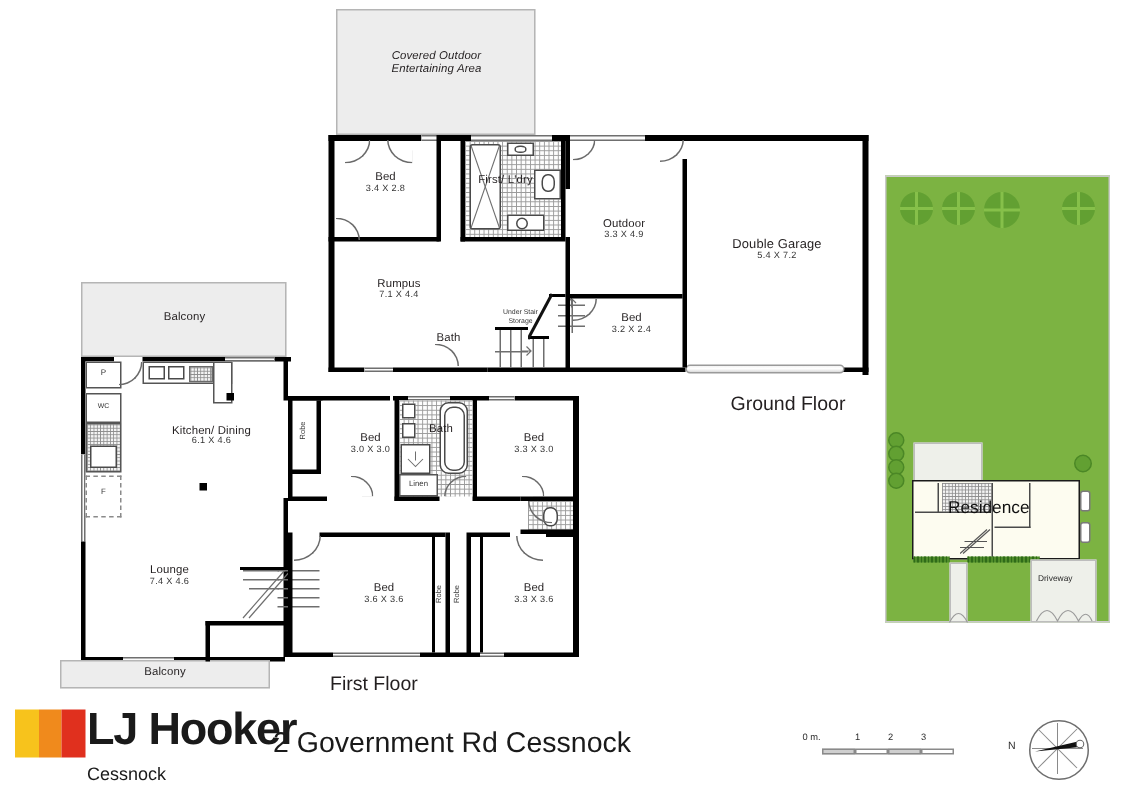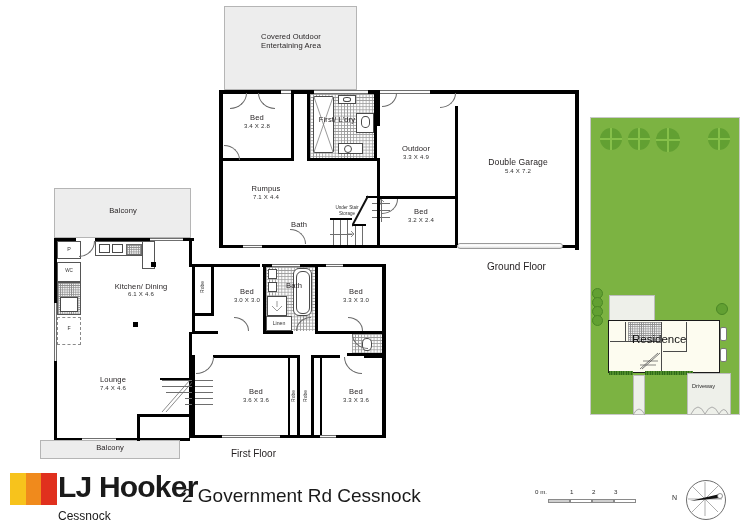--- a/index.html
+++ b/index.html
@@ -13,21 +13,21 @@
   .thinwall{position:absolute;background:#4a4a4a;}
   .room{position:absolute;background:#ffffff;}
   .fill-gray{position:absolute;background:#ededed;border:1px solid #b5b5b5;box-sizing:border-box;}
   .outline{position:absolute;border:1px solid #555;box-sizing:border-box;background:#fff;}
   .lbl{position:absolute;text-align:center;line-height:1.12;white-space:nowrap;}
   .lbl .nm{font-size:7.6px;color:#231f20;letter-spacing:.1px;}
   .lbl .dim{font-size:6.1px;color:#333;letter-spacing:.2px;}
   .lbl.big .nm{font-size:8.6px;}
   .tiny{position:absolute;font-size:4.6px;color:#333;text-align:center;line-height:1.15;white-space:nowrap;}
   .vert{writing-mode:vertical-rl;transform:rotate(180deg);}
-  .floorlabel{position:absolute;font-size:10px;color:#231f20;white-space:nowrap;}
+  .floorlabel{position:absolute;font-size:13px;color:#231f20;white-space:nowrap;}
 
   
   .tile{position:absolute;
      background-image:linear-gradient(to right,#9a9a9a 0.5px,transparent 0.5px),
                       linear-gradient(to bottom,#9a9a9a 0.5px,transparent 0.5px);
      background-size:3.1px 3.1px;background-color:#fdfdfd;}
   .hatchfine{position:absolute;
      background-image:linear-gradient(to right,#8d8d8d 0.5px,transparent 0.5px),
                       linear-gradient(to bottom,#8d8d8d 0.5px,transparent 0.5px);
      background-size:2.2px 2.2px;background-color:#f3f3f3;}
@@ -87,21 +87,21 @@
 </style>
 </head>
 <body>
 
 <div class="stage">
 
   <div>
 
     <div class="fill-gray" style="left:224px;top:6px;width:133px;height:84px;"></div>
     <div class="lbl" style="left:245px;top:32px;width:92px;">
-      <div class="nm" style="white-space:normal;line-height:1.25;">Covered Outdoor Entertaining Area</div>
+      <div class="nm" style="white-space:normal;line-height:1.25;font-style:italic;">Covered Outdoor Entertaining Area</div>
     </div>
 
     <div class="room" style="left:219px;top:90px;width:360px;height:160px;"></div>
 
     <div class="wall" style="left:219px;top:90px;width:62px;height:3.5px;"></div>
     <div class="wall" style="left:292px;top:90px;width:22px;height:3.5px;"></div>
     <div class="wall" style="left:368px;top:90px;width:11px;height:3.5px;"></div>
     <div class="wall" style="left:430px;top:90px;width:26px;height:3.5px;"></div>
     <div class="wall" style="left:456px;top:90px;width:123px;height:3.5px;"></div>
     <div class="win" style="left:314px;top:90px;width:54px;height:3.5px;"></div>
@@ -361,21 +361,21 @@
       <div class="nm">Bed</div>
       <div class="dim">3.6 X 3.6</div>
     </div>
     <div class="lbl" style="left:325px;top:388px;width:62px;">
       <div class="nm">Bed</div>
       <div class="dim">3.3 X 3.6</div>
     </div>
     <div class="door d-br" style="left:196px;top:357px;width:18px;height:17px;"></div>
     <div class="door d-bl" style="left:344px;top:357px;width:18px;height:17px;"></div>
 
-    <div class="floorlabel" style="left:231px;top:448px;">First Floor</div>
+    <div class="floorlabel" style="left:220px;top:448px;">First Floor</div>
   </div>
 
   <div>
     <div class="site" style="left:590px;top:117px;width:150px;height:298px;"></div>
 
     <div class="tree" style="left:600px;top:128px;width:22px;height:22px;"></div>
     <div class="tree" style="left:628px;top:128px;width:22px;height:22px;"></div>
     <div class="tree" style="left:656px;top:128px;width:24px;height:24px;"></div>
     <div class="tree" style="left:708px;top:128px;width:22px;height:22px;"></div>
 

